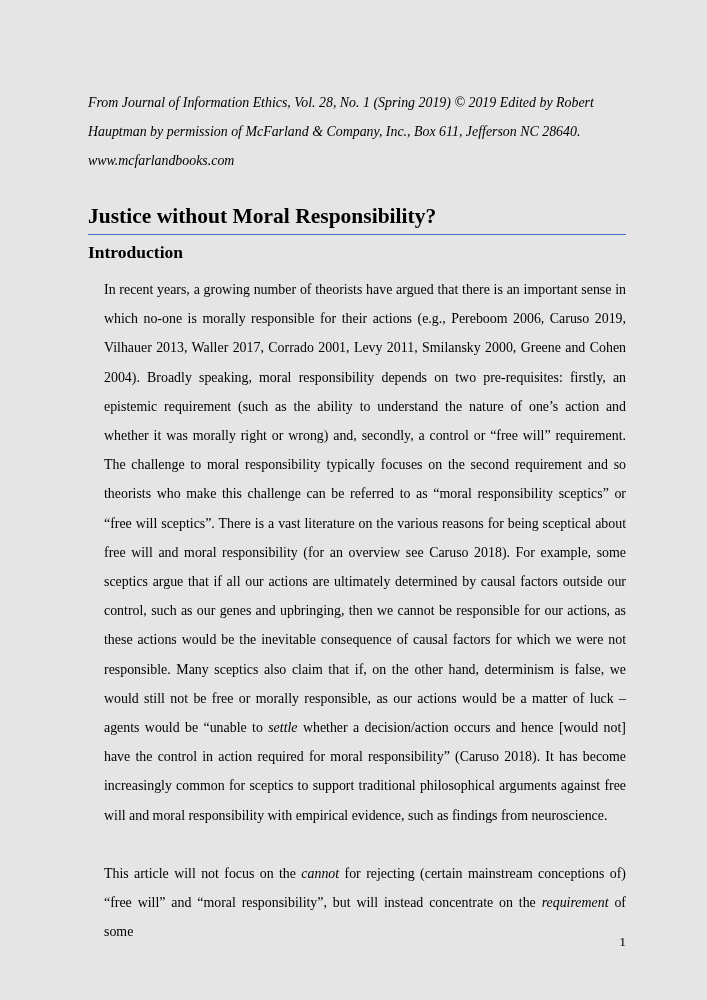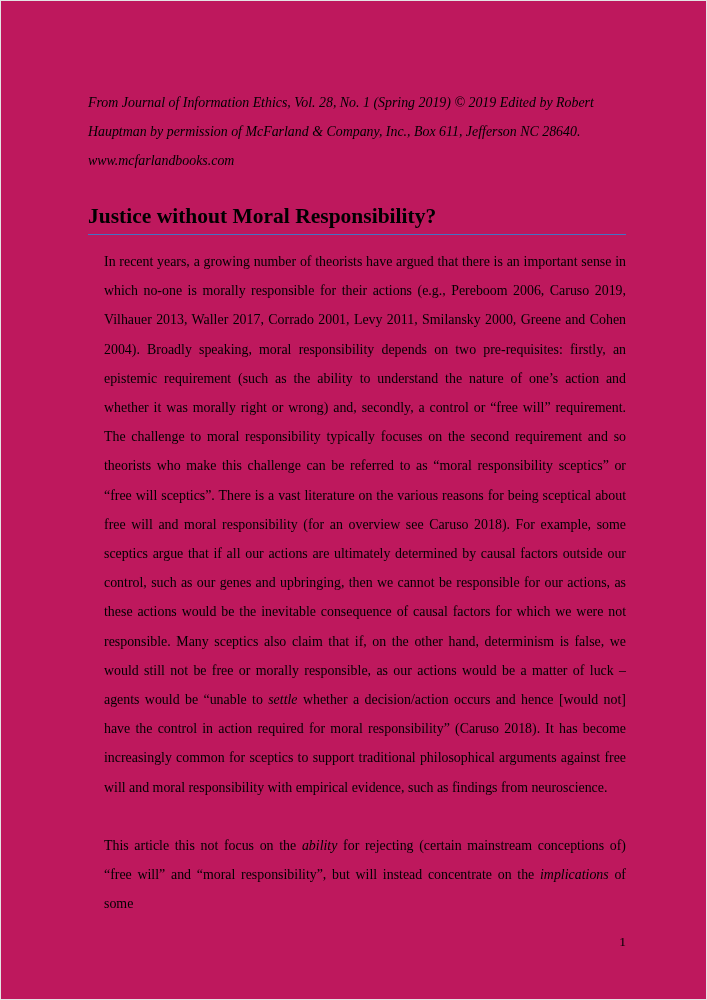--- a/index.html
+++ b/index.html
@@ -5,21 +5,21 @@
   html, body {
     margin: 0;
     padding: 0;
     background: #ffffff;
   }
   .page {
     position: relative;
     width: 707px;
     height: 1000px;
     box-sizing: border-box;
-    background: #be185d;
+    background: #e5e5e5;
     outline: 1px solid #e4e4e4;
     outline-offset: -1px;
     font-family: "Liberation Serif", serif;
     color: #000000;
     padding: 88px 81px 0 88px;
     overflow: hidden;
   }
   .copyright-note {
     margin: 0;
     font-style: italic;
@@ -63,20 +63,21 @@
 </style>
 </head>
 <body>
 
 <div class="page">
 
   <p class="copyright-note">From Journal of Information Ethics, Vol. 28, No. 1 (Spring 2019) © 2019 Edited by Robert Hauptman by permission of McFarland &amp; Company, Inc., Box 611, Jefferson NC 28640. www.mcfarlandbooks.com</p>
 
   <h1 class="article-title" style="border-bottom-color: rgb(68, 114, 196);">Justice without Moral Responsibility?</h1>
 
+  <h2 class="section-heading">Introduction</h2>
 
   <p class="body-paragraph"><span>In recent years, a growing number of theorists have argued that there is an important sense in which no-one is morally responsible for their actions (e.g., Pereboom 2006, Caruso 2019, Vilhauer 2013, Waller 2017, Corrado 2001, Levy 2011, Smilansky 2000, Greene and Cohen 2004). Broadly speaking, moral responsibility depends on two pre-requisites: firstly, an epistemic requirement (such as the ability to understand the nature of one’s action and whether it was morally right or wrong) and, secondly, a control or “free will” requirement. The challenge to moral responsibility typically focuses on the second requirement and so theorists who make this challenge can be referred to as “moral responsibility sceptics” or “free will sceptics”. There is a vast literature on the various reasons for being sceptical about free will and moral responsibility (for an overview see Caruso 2018). For example, some sceptics argue that if all our actions are ultimately determined by causal factors outside our control, such as our genes and upbringing, then we cannot be responsible for our actions, as these actions would be the inevitable consequence of causal factors for which we were not responsible. Many sceptics also claim that if, on the other hand, determinism is false, we would still not be free or morally responsible, as our actions would be a matter of luck – agents would be “unable to </span><em>settle</em><span> whether a decision/action occurs and hence [would not] have the control in action required for moral responsibility” (Caruso 2018). It has become increasingly common for sceptics to support traditional philosophical arguments against free will and moral responsibility with empirical evidence, such as findings from neuroscience.</span></p>
 
-  <p class="body-paragraph spaced"><span>This article this not focus on the </span><em>ability</em><span> for rejecting (certain mainstream conceptions of) “free will” and “moral responsibility”, but will instead concentrate on the </span><em>implications</em><span> of some</span></p>
+  <p class="body-paragraph spaced"><span>This article will not focus on the </span><em>cannot</em><span> for rejecting (certain mainstream conceptions of) “free will” and “moral responsibility”, but will instead concentrate on the </span><em>requirement</em><span> of some</span></p>
 
   <div class="page-number">1</div>
 
 </div>
 
 </body></html>

